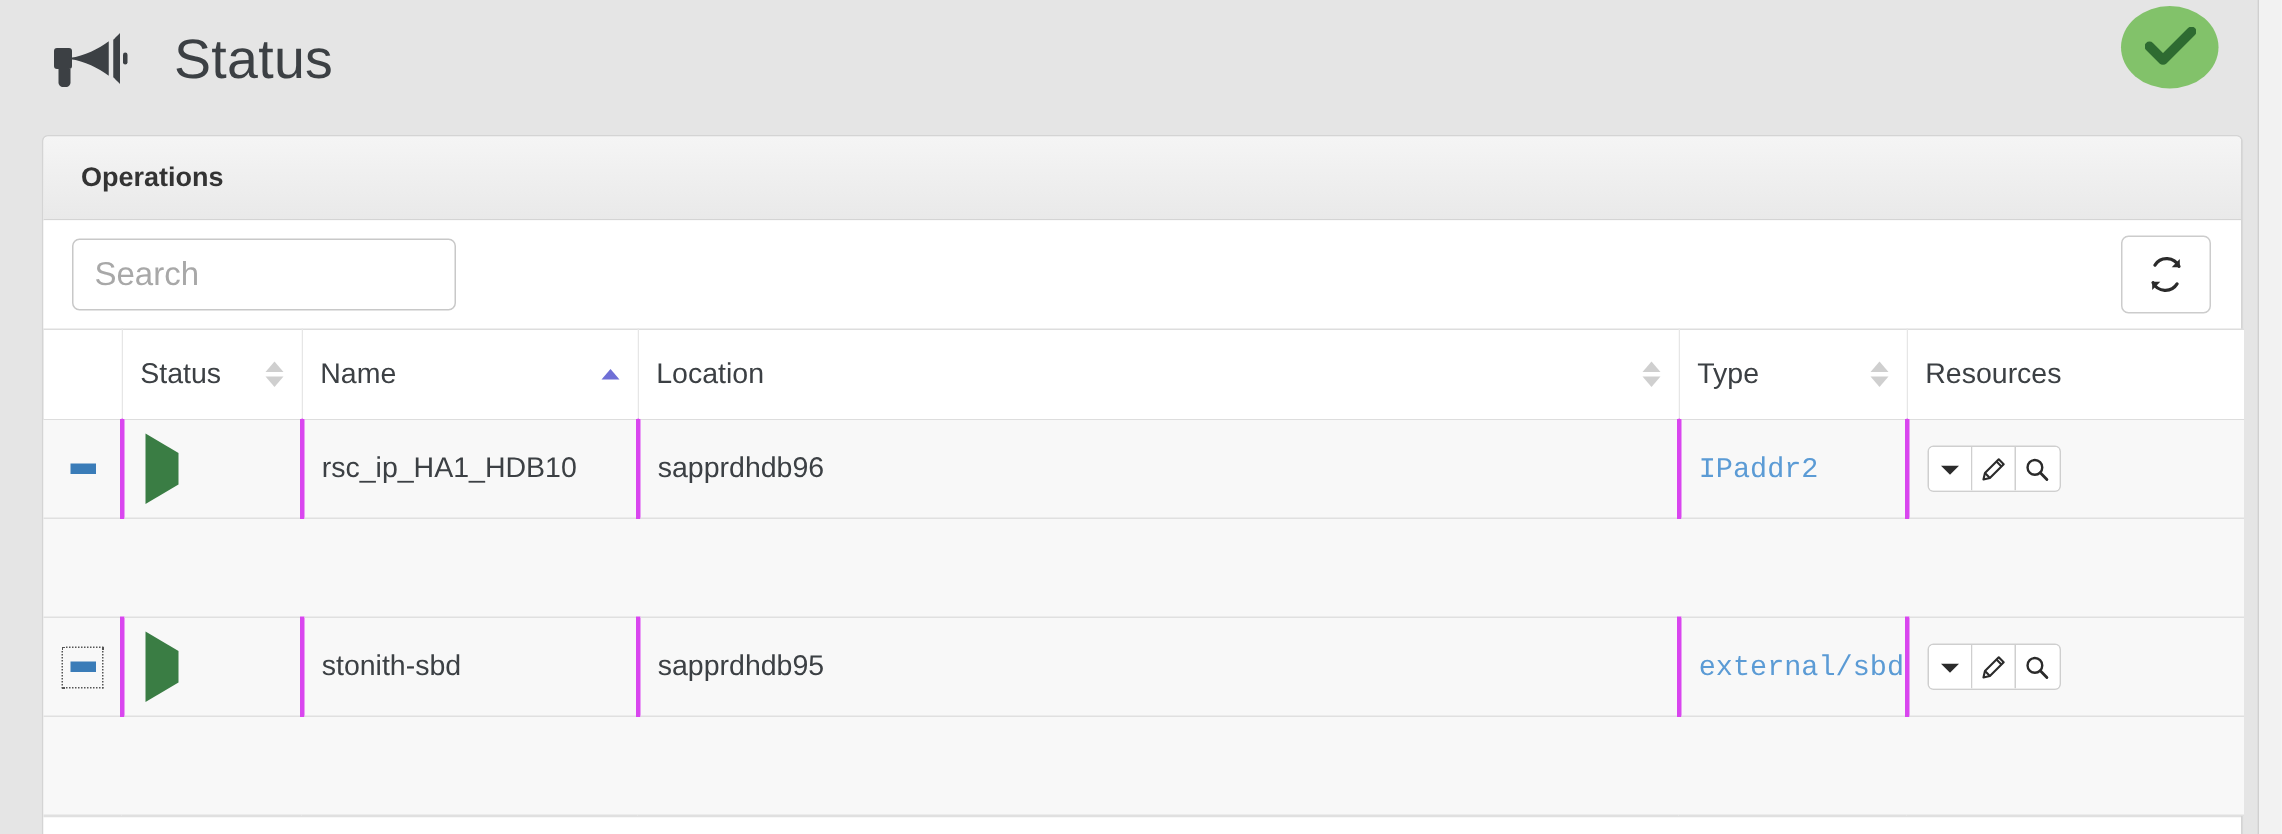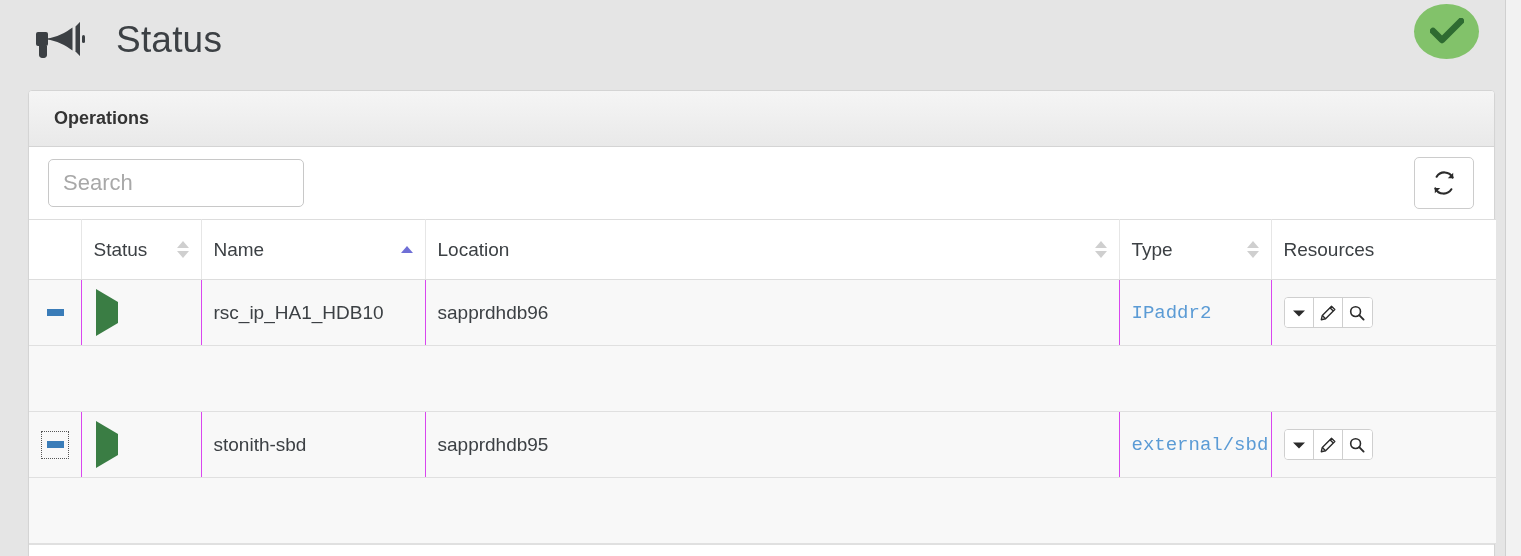--- a/index.html
+++ b/index.html
@@ -145,21 +145,21 @@
     width: 0; height: 0;
     border-left: 6px solid transparent;
     border-right: 6px solid transparent;
   }
   .tri-up { border-bottom: 7px solid #cfcfcf; }
   .tri-dn { border-top: 7px solid #cfcfcf; }
   .sort-ind.asc .tri-up { border-bottom-color: #6f6fd6; }
 
   table.data-table tbody td {
     height: 66px;
-    border-right: 1px solid #d946ef;
+    border-right: 3px solid #d946ef;
     border-bottom: 1px solid #e0e0e0;
     padding: 0 12px;
     vertical-align: middle;
     background: #f8f8f8;
   }
   table.data-table tbody td:last-child { border-right: none; }
   tr.detail-row td {
     height: 28px;
     background: #ffffff;
     border-right: none;

